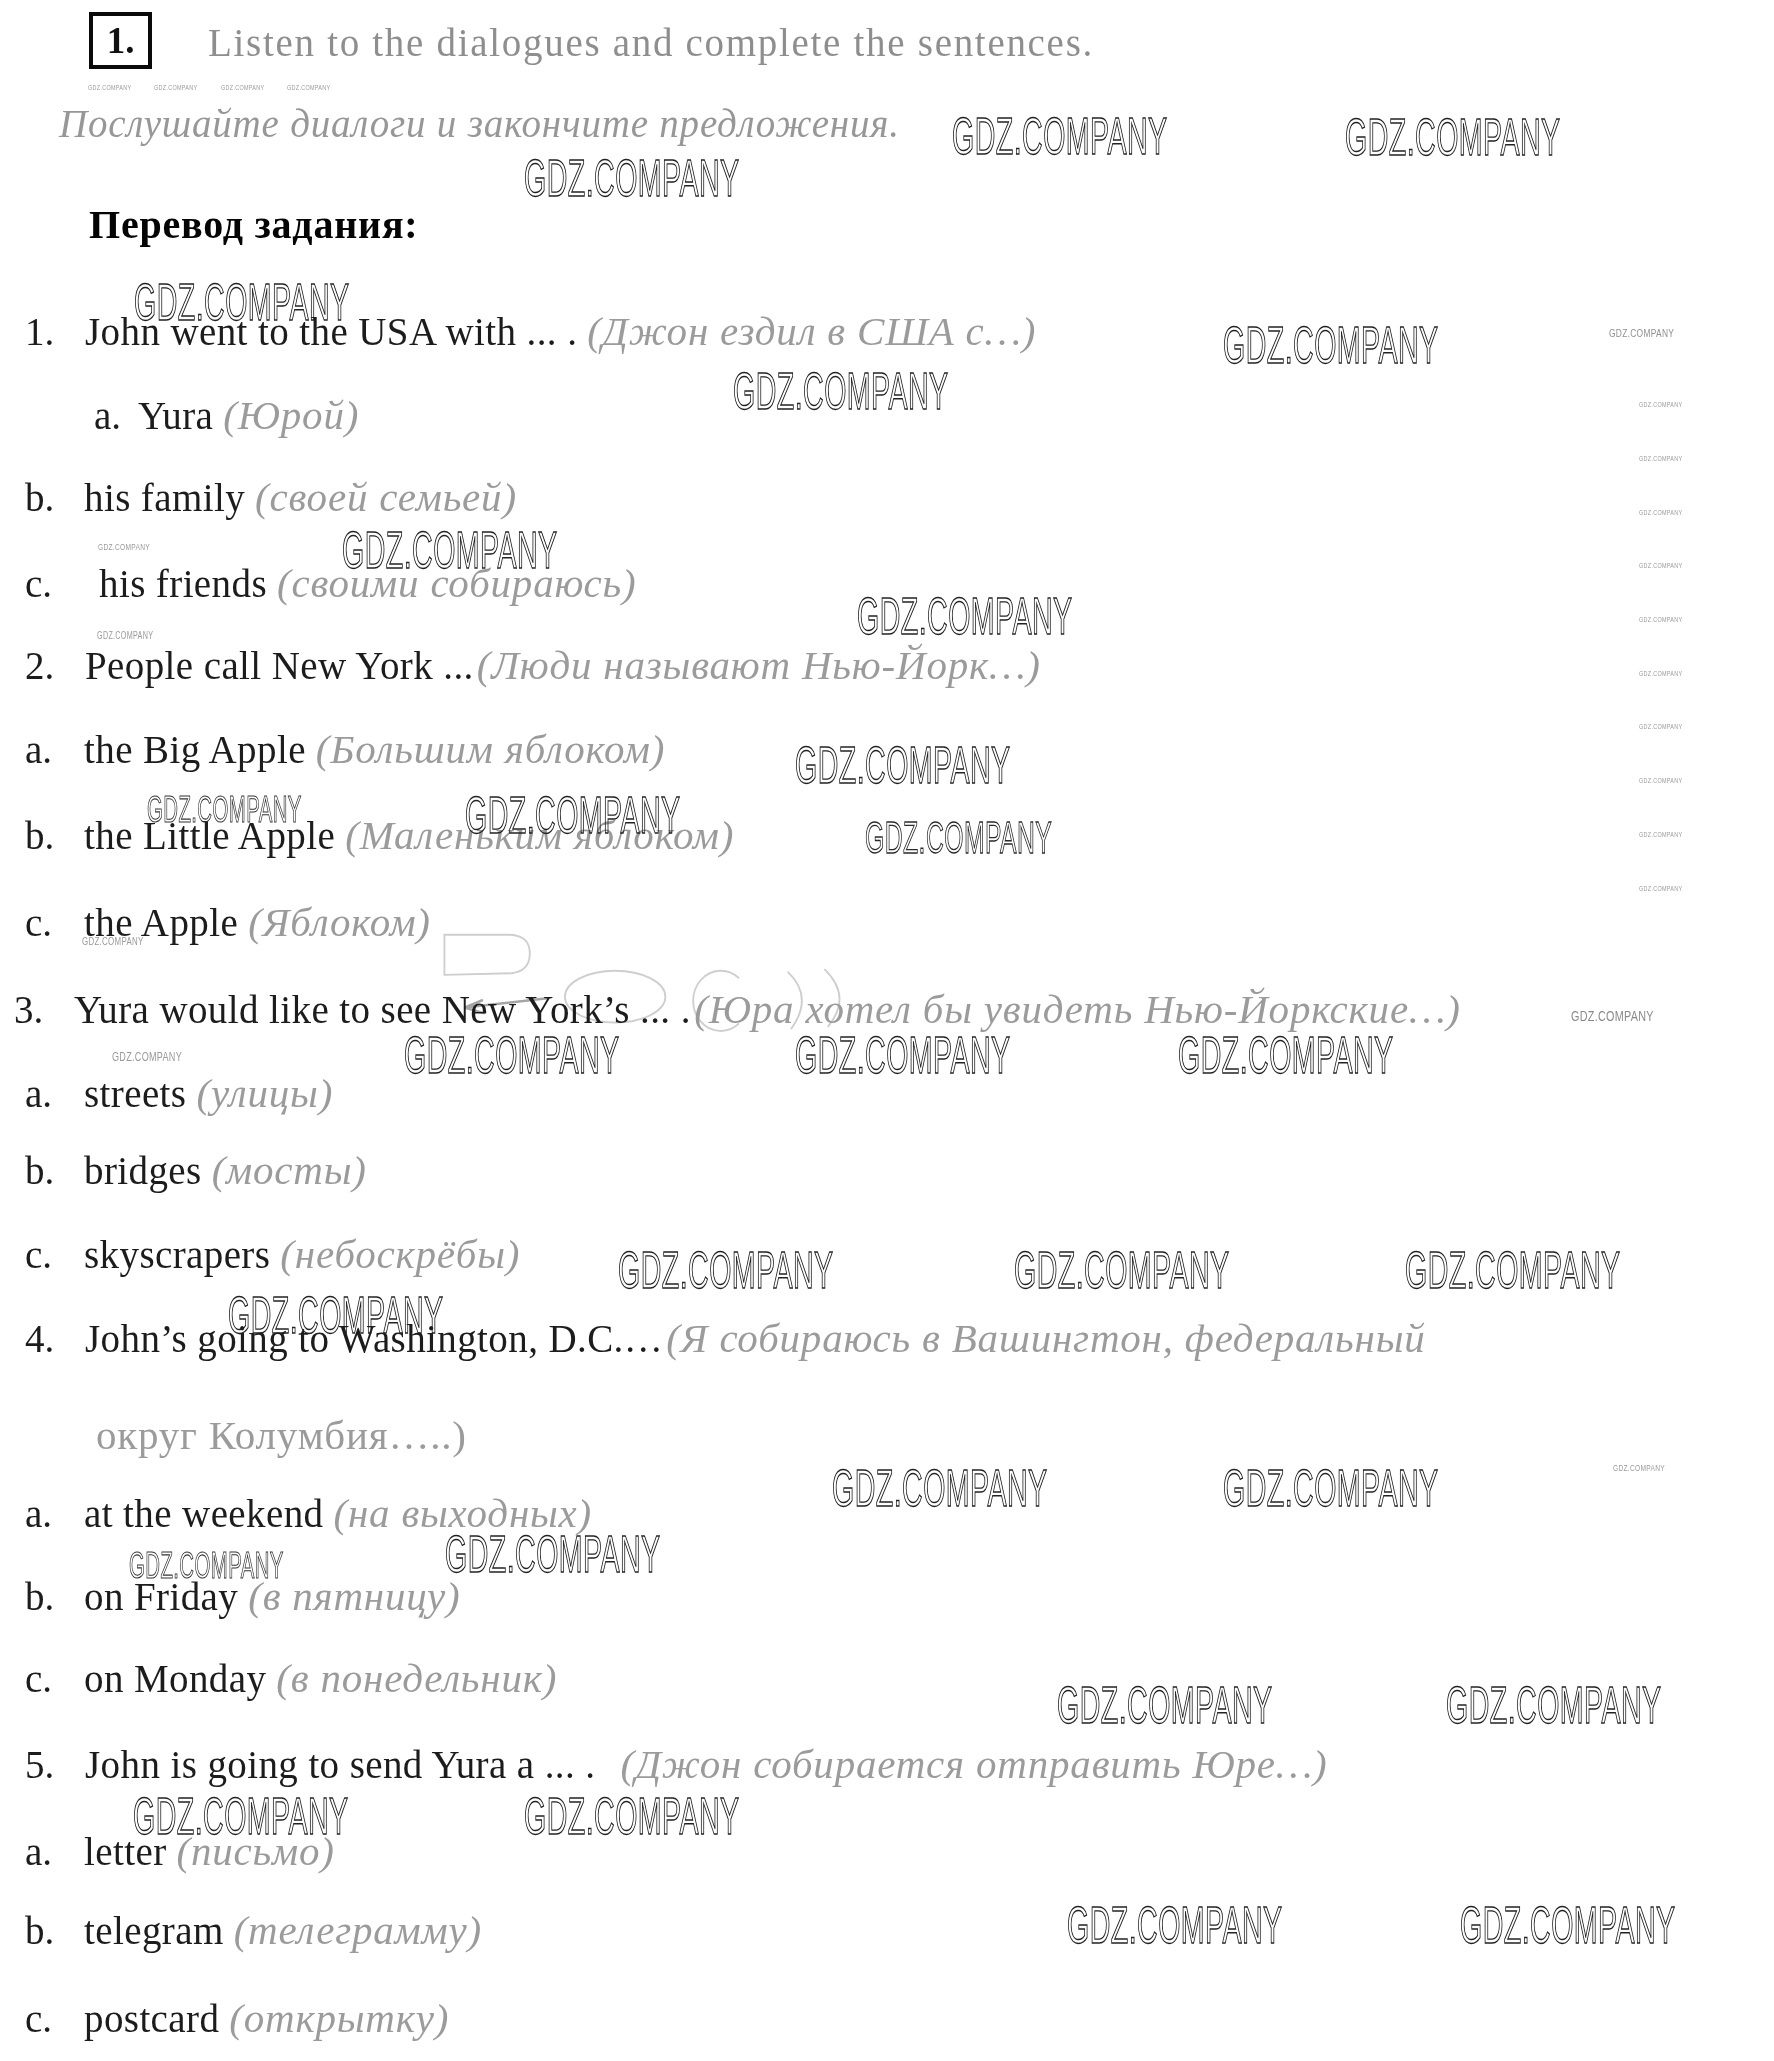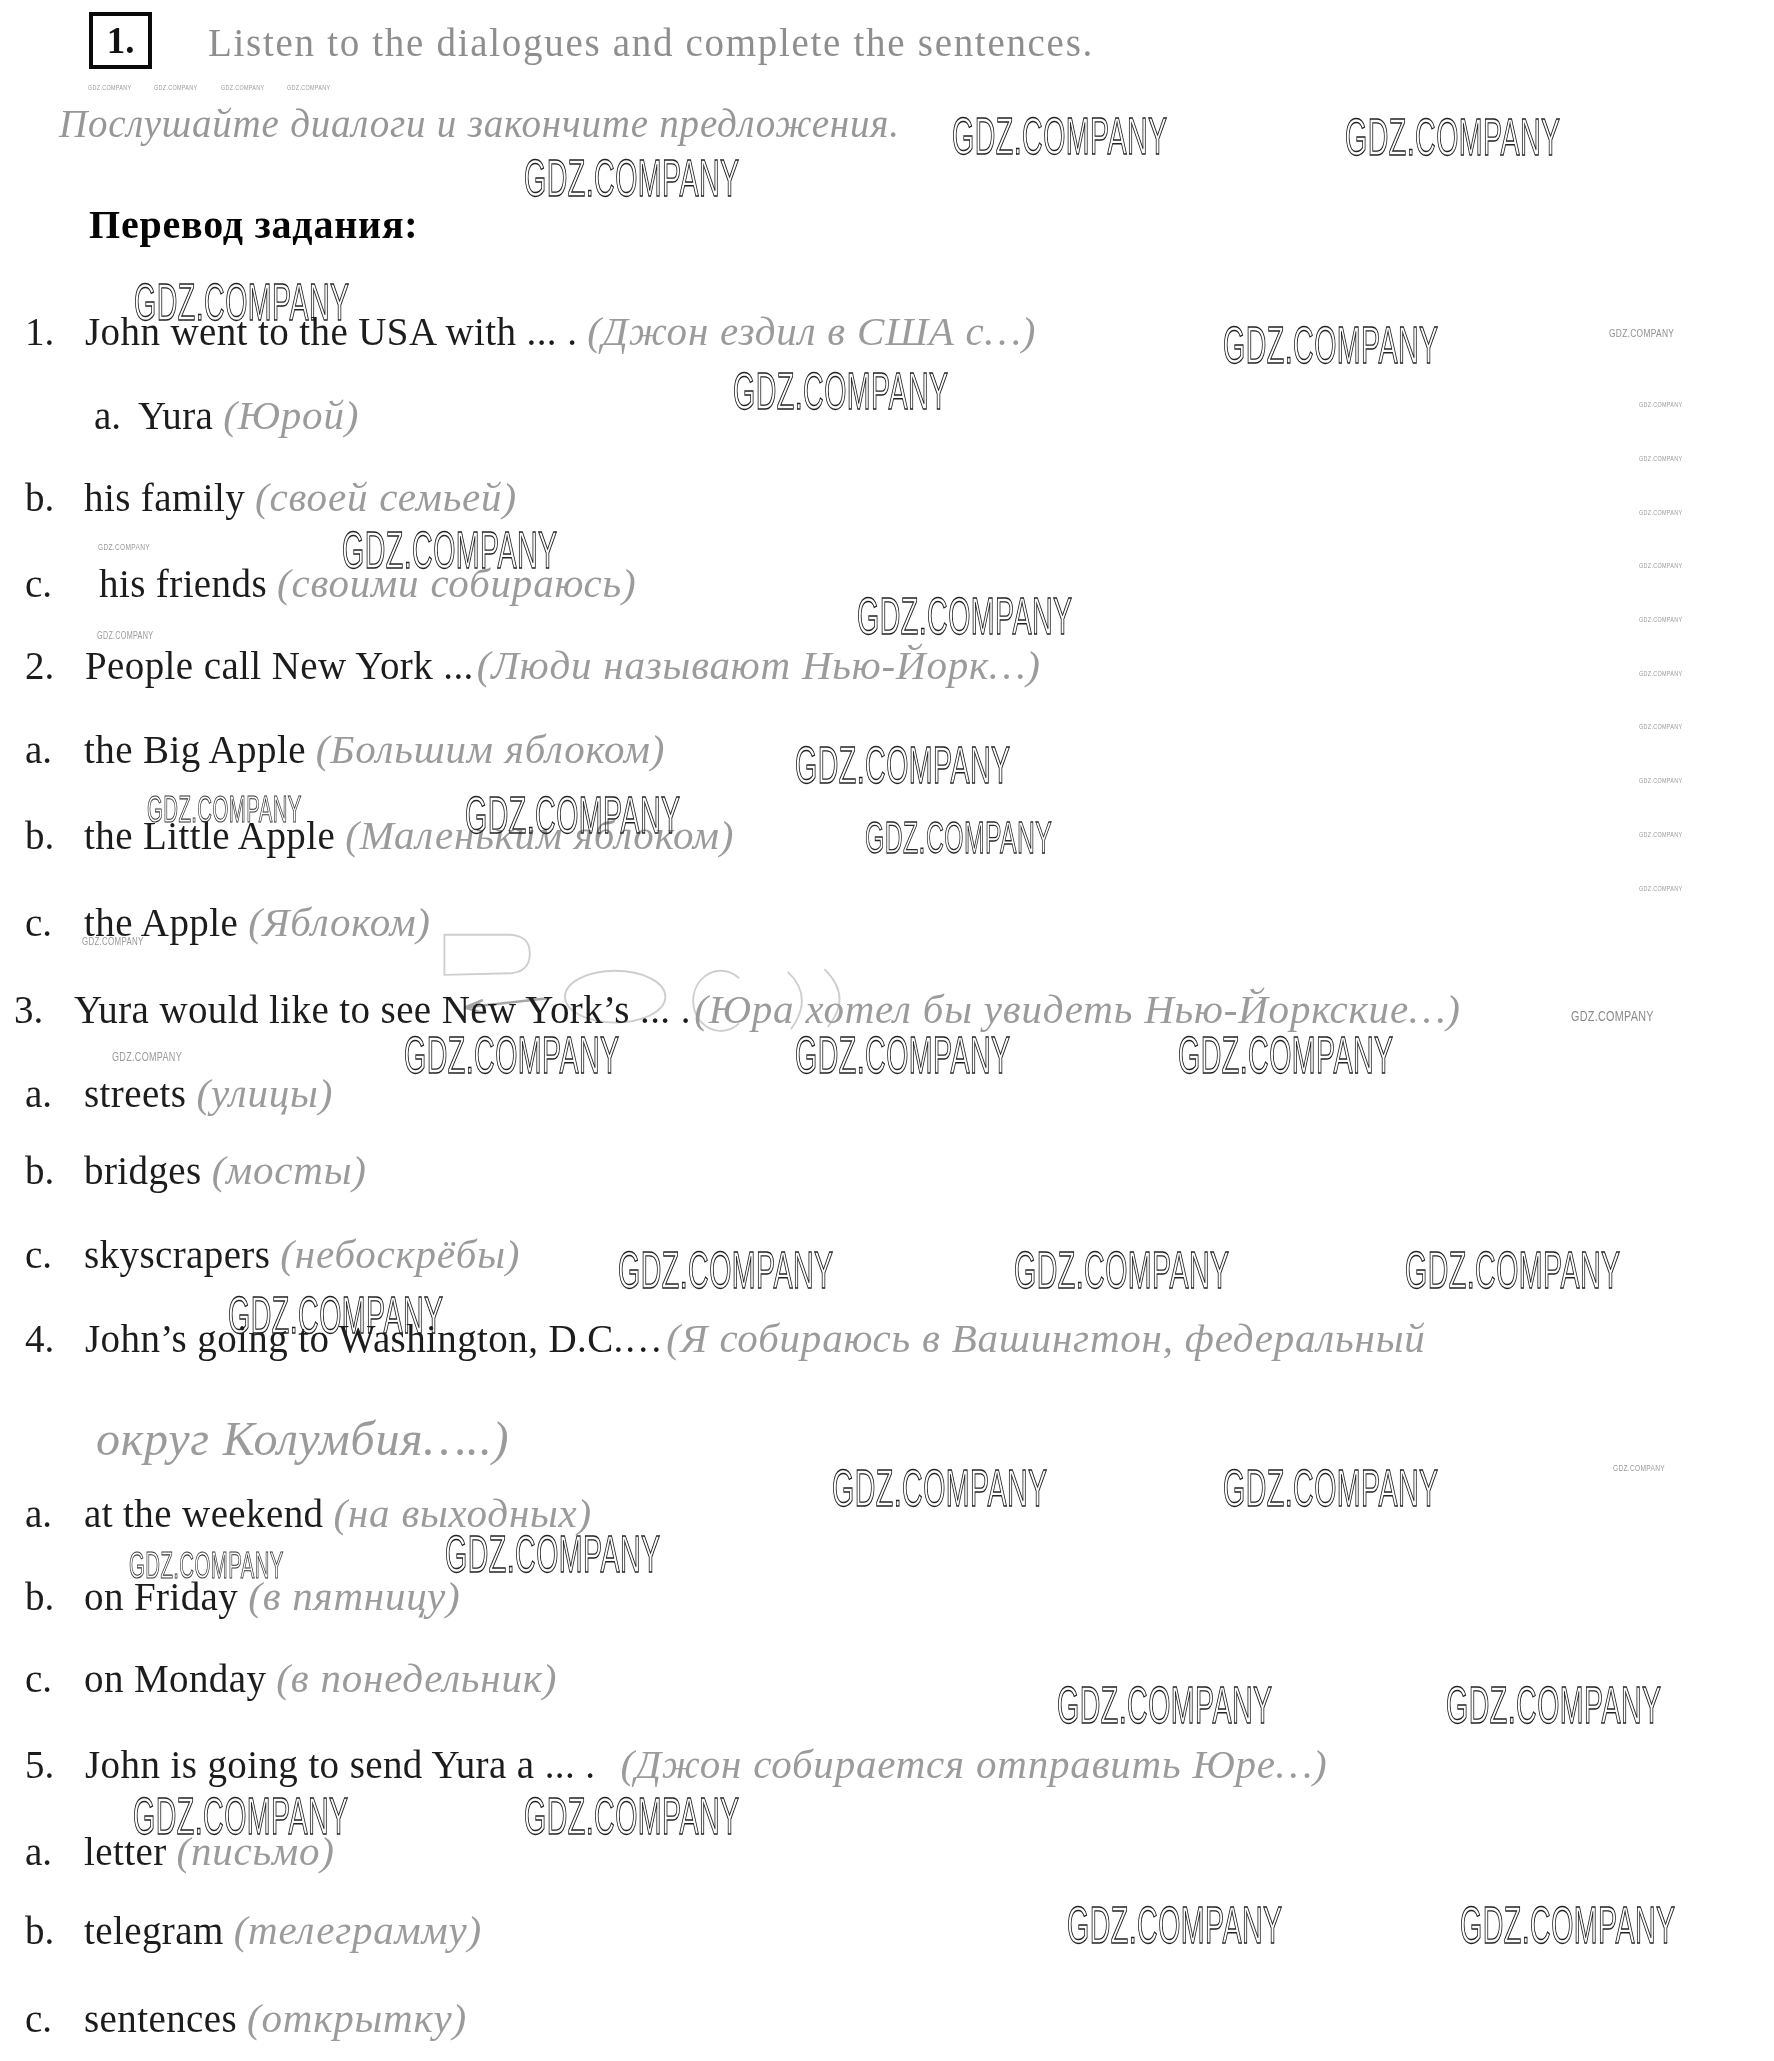--- a/index.html
+++ b/index.html
@@ -13,21 +13,21 @@
   .subtitle{position:absolute;left:59px;top:101px;font-size:39px;font-style:italic;color:#979797;
             letter-spacing:0.8px;white-space:nowrap;}
   .trans-head{position:absolute;left:89px;top:201px;font-size:40px;font-weight:bold;color:#050505;letter-spacing:0.8px;}
 
   
   .row{position:absolute;font-size:39px;color:#1c1c1c;white-space:nowrap;}
   .row .num{display:inline-block;width:60px;}
   .row .ltr{display:inline-block;width:59px;}
   .row .en{letter-spacing:0.4px;}
   .row .ru{color:#9b9b9b;font-style:italic;font-size:41px;margin-left:10px;letter-spacing:0.8px;}
-  .row.cont{color:#9b9b9b;font-style:italic;font-size:48px;letter-spacing:0.8px;}
+  .row.cont{color:#9b9b9b;font-size:41px;letter-spacing:0.8px;}
 
   
   .wm{position:absolute;font-family:"Liberation Sans",sans-serif;font-size:52px;
       color:transparent;-webkit-text-stroke:1.4px #222;
       transform:scale(.55,1);transform-origin:left top;white-space:nowrap;letter-spacing:0.8px;}
   .wm.m44{font-size:37px;-webkit-text-stroke:1.1px #333;}
   .wm.m54{font-size:45px;-webkit-text-stroke:1.3px #2a2a2a;}
   .wm-s{position:absolute;font-family:"Liberation Sans",sans-serif;color:#9a9a9a;
         transform:scale(.72,1);transform-origin:left top;white-space:nowrap;letter-spacing:0.4px;}
 
@@ -118,21 +118,21 @@
   <div class="row" style="left:25px;top:1740px">
     <span class="num">5.</span><span class="en">John is going to send Yura a ... .</span><span class="ru" style="margin-left:25px">(Джон собирается отправить Юре…)</span>
   </div>
   <div class="row" style="left:25px;top:1827px">
     <span class="ltr">a.</span><span class="en">letter</span><span class="ru">(письмо)</span>
   </div>
   <div class="row" style="left:25px;top:1906px">
     <span class="ltr">b.</span><span class="en">telegram</span><span class="ru">(телеграмму)</span>
   </div>
   <div class="row" style="left:25px;top:1994px">
-    <span class="ltr">c.</span><span class="en">sentences</span><span class="ru">(открытку)</span>
+    <span class="ltr">c.</span><span class="en">postcard</span><span class="ru">(открытку)</span>
   </div>
 
   <span class="wm" style="left:952px;top:106px">GDZ.COMPANY</span>
   <span class="wm" style="left:1345px;top:107px">GDZ.COMPANY</span>
   <span class="wm" style="left:524px;top:148px">GDZ.COMPANY</span>
   <span class="wm" style="left:134px;top:272px">GDZ.COMPANY</span>
   <span class="wm" style="left:1223px;top:315px">GDZ.COMPANY</span>
   <span class="wm" style="left:733px;top:361px">GDZ.COMPANY</span>
   <span class="wm" style="left:342px;top:520px">GDZ.COMPANY</span>
   <span class="wm" style="left:857px;top:586px">GDZ.COMPANY</span>

